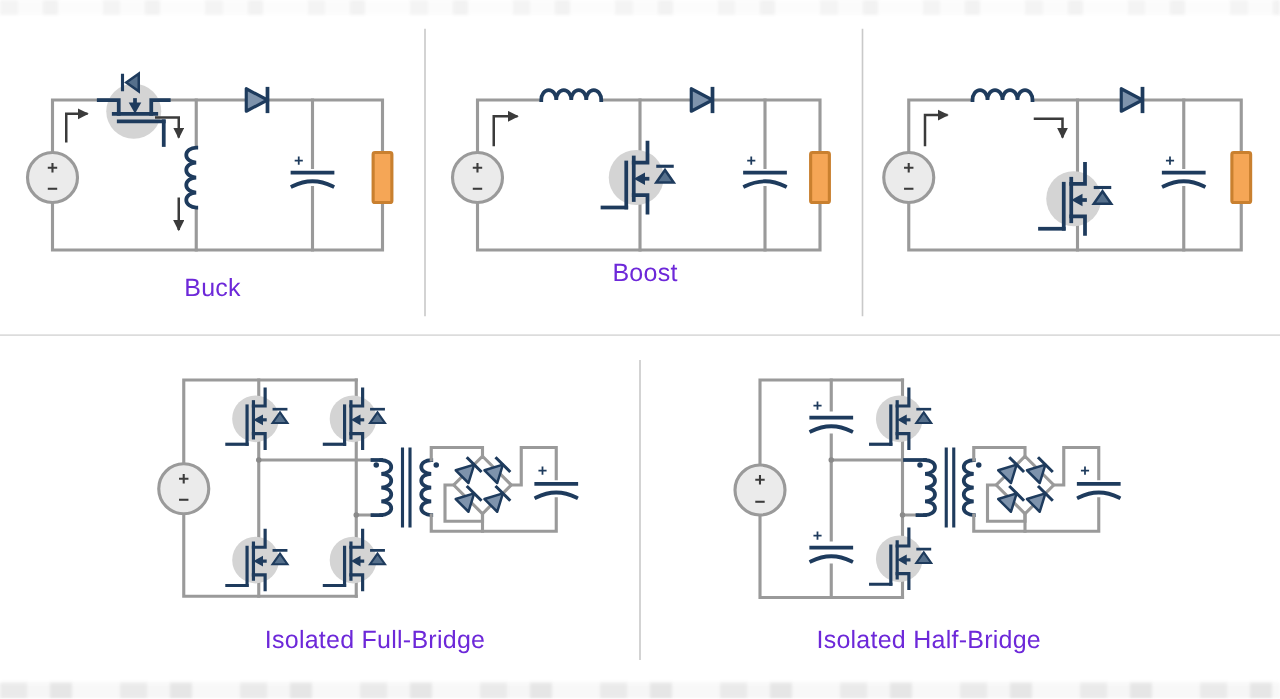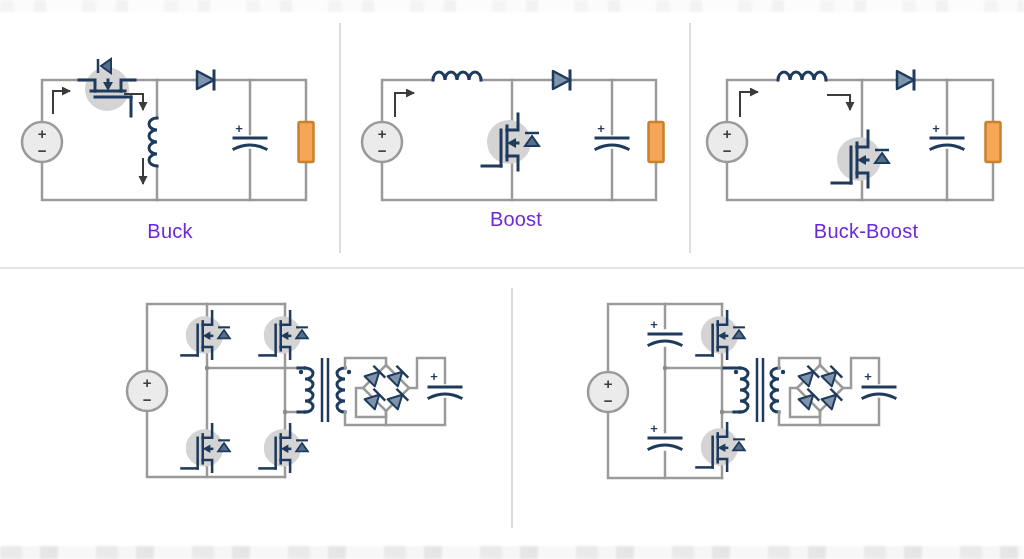--- a/index.html
+++ b/index.html
@@ -280,14 +280,15 @@
         <g transform="translate(879,387)">
             <use href="#capv"></use>
           </g>
         <text class="cp" x="868" y="381">+</text>
       </g>
     </g>
   </svg>
 
   <div class="plabel" style="left:170px;top:220px">Buck</div>
   <div class="plabel" style="left:516px;top:208px">Boost</div>
-  <div class="plabel" style="left:866px;top:220px">Buck-Boost</div>
+  <div class="plabel" style="left:300px;top:501px">Isolated Full-Bridge</div>
+  <div class="plabel" style="left:743px;top:501px">Isolated Half-Bridge</div>
 </div>
 
 </body></html>

